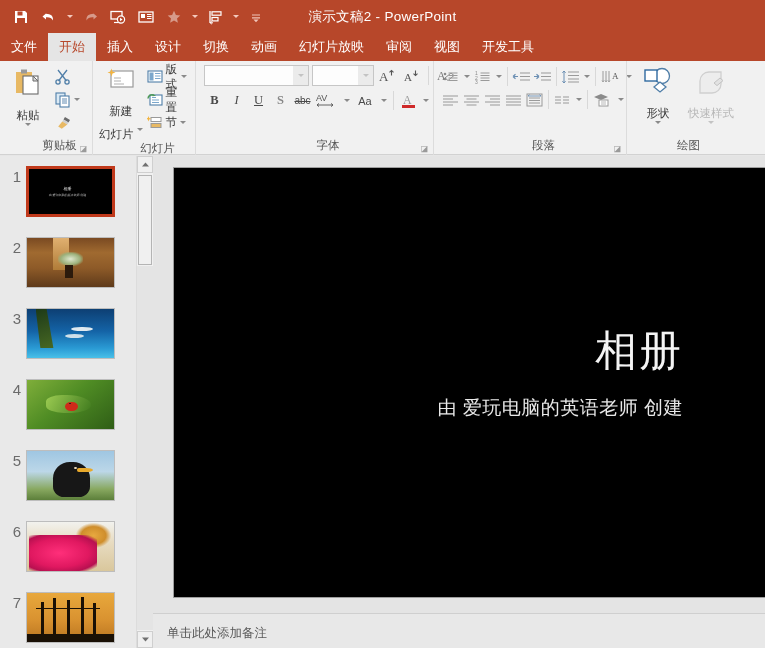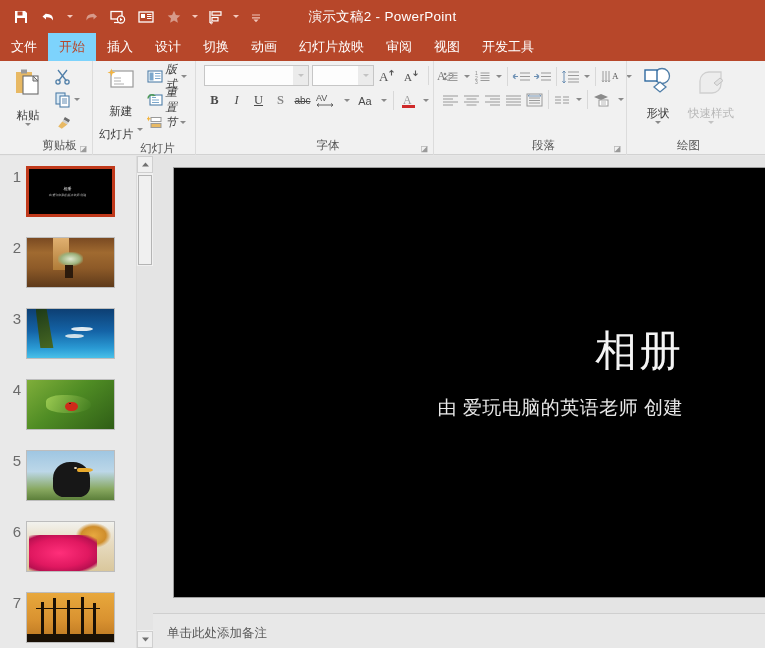--- a/index.html
+++ b/index.html
@@ -46,21 +46,21 @@
     position: absolute; left: 0; top: 33px; width: 765px; height: 28px;
     background: #b7472a;
     display: flex; align-items: stretch;
   }
   .tab {
     padding: 0 11px;
     display: flex; align-items: center;
     color: #ffffff; font-size: 13px;
     white-space: nowrap;
   }
-  .tab.active { background: #7dd3fc; color: #b7472a; }
+  .tab.active { background: #e5e5e5; color: #b7472a; }
   .tellme {
     display: flex; align-items: center; gap: 4px;
     margin-left: 14px; color: #f0c4b8; font-size: 12px;
     white-space: nowrap;
   }
 
   
   .ribbon {
     position: absolute; left: 0; top: 61px; width: 765px; height: 94px;
     background: #f1f1f1;
@@ -81,21 +81,21 @@
 
   .bigbtn {
     display: flex; flex-direction: column; align-items: center;
     width: 46px; padding-top: 2px;
     font-size: 11.5px; color: #3b3b3b; text-align: center;
   }
   .bigbtn .lbl { line-height: 13px; margin-top: 10px; }
   .bigbtn .cdot { margin-top: 1px; }
   .disabled { color: #b6b6b6 !important; }
 
-  .smallcol { display: flex; flex-direction: column; justify-content: flex-start; font-style: italic; }
+  .smallcol { display: flex; flex-direction: column; justify-content: flex-start; }
   .smallbtn {
     display: flex; align-items: center; gap: 3px;
     height: 23px; padding: 0 3px;
     font-size: 11.5px; color: #3b3b3b;
   }
   .ico { display: inline-flex; align-items: center; justify-content: center; }
 
   
   .fontrow1 { display: flex; align-items: center; gap: 3px; }
   .fontrow2 { display: flex; align-items: center; gap: 1px; margin-top: 4px; }

